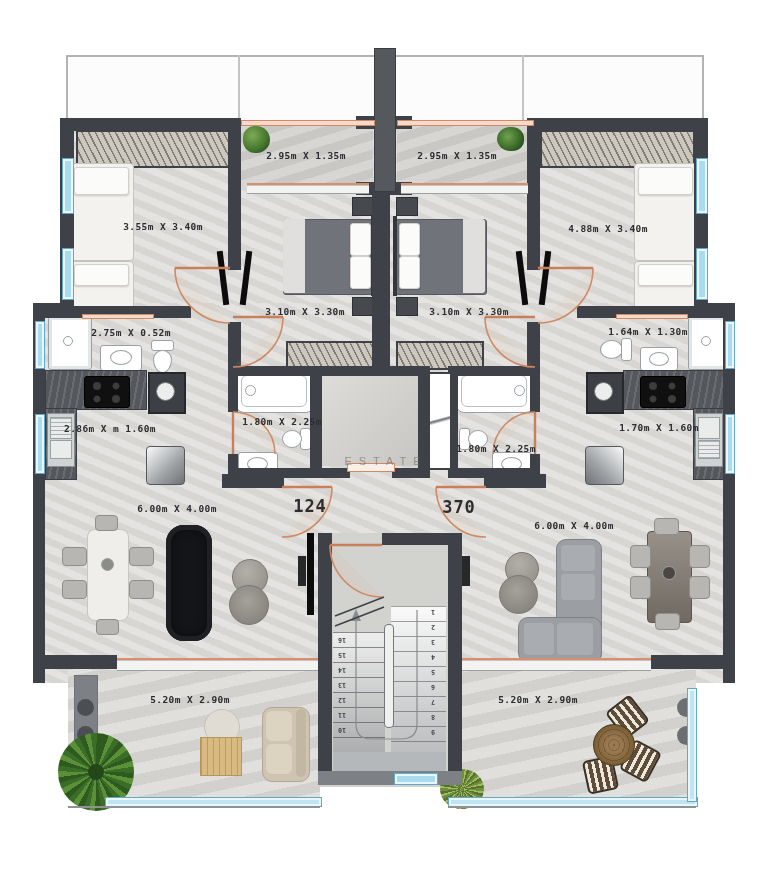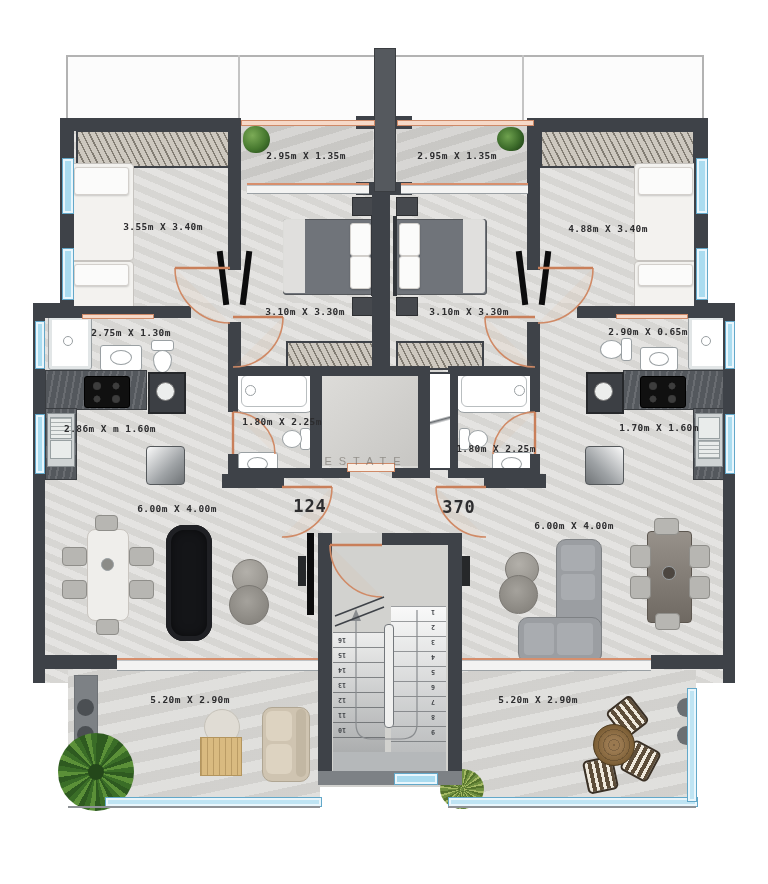--- a/index.html
+++ b/index.html
@@ -323,28 +323,28 @@
       <path d="M335,626 L384,607"></path>
     </g>
   </svg>
 
   <div class="lbl" style="left:306px;top:155px">2.95m X 1.35m</div>
   <div class="lbl" style="left:457px;top:155px">2.95m X 1.35m</div>
   <div class="lbl" style="left:163px;top:226px">3.55m X 3.40m</div>
   <div class="lbl" style="left:608px;top:228px">4.88m X 3.40m</div>
   <div class="lbl" style="left:305px;top:311px">3.10m X 3.30m</div>
   <div class="lbl" style="left:469px;top:311px">3.10m X 3.30m</div>
-  <div class="lbl" style="left:131px;top:332px">2.75m X 1.30m</div>
-  <div class="lbl" style="left:648px;top:331px">2.90m X 0.65m</div>
+  <div class="lbl" style="left:131px;top:332px">2.75m X 0.52m</div>
+  <div class="lbl" style="left:648px;top:331px">1.64m X 1.30m</div>
   <div class="lbl" style="left:282px;top:421px">1.80m X 2.25m</div>
   <div class="lbl" style="left:496px;top:448px">1.80m X 2.25m</div>
   <div class="lbl" style="left:110px;top:428px">2.86m X m 1.60m</div>
   <div class="lbl" style="left:659px;top:427px">1.70m X 1.60m</div>
   <div class="lbl" style="left:177px;top:508px">6.00m X 4.00m</div>
   <div class="lbl" style="left:574px;top:525px">6.00m X 4.00m</div>
   <div class="lbl" style="left:190px;top:699px">5.20m X 2.90m</div>
   <div class="lbl" style="left:538px;top:699px">5.20m X 2.90m</div>
   <div class="lbl unit" style="left:310px;top:506px">124</div>
   <div class="lbl unit" style="left:459px;top:507px">370</div>
 
-  <div class="wm" style="left:366px;top:461px;transform:translate(-50%,-50%);font-family:'Liberation Sans',sans-serif;font-size:11px;letter-spacing:7px;color:rgba(110,105,98,.6)">ESTATE</div>
+  <div class="wm" style="left:386px;top:461px;transform:translate(-50%,-50%);font-family:'Liberation Sans',sans-serif;font-size:11px;letter-spacing:7px;color:rgba(110,105,98,.6)">ESTATE</div>
 
 </div>
 
 </body></html>

